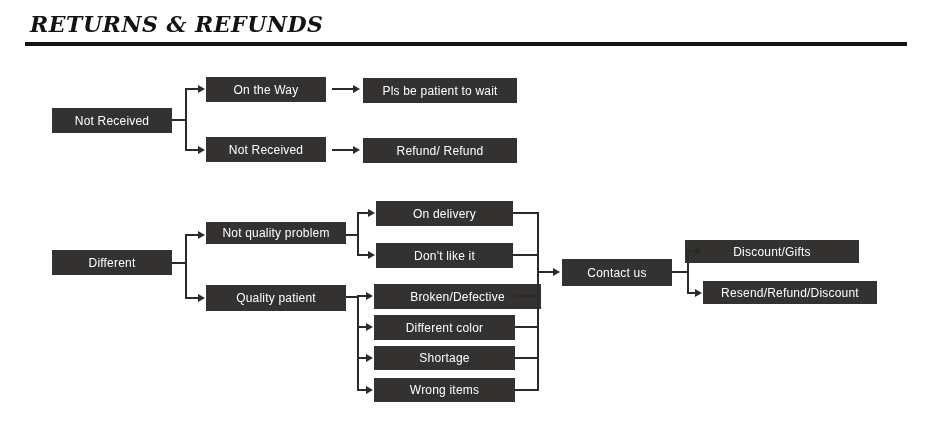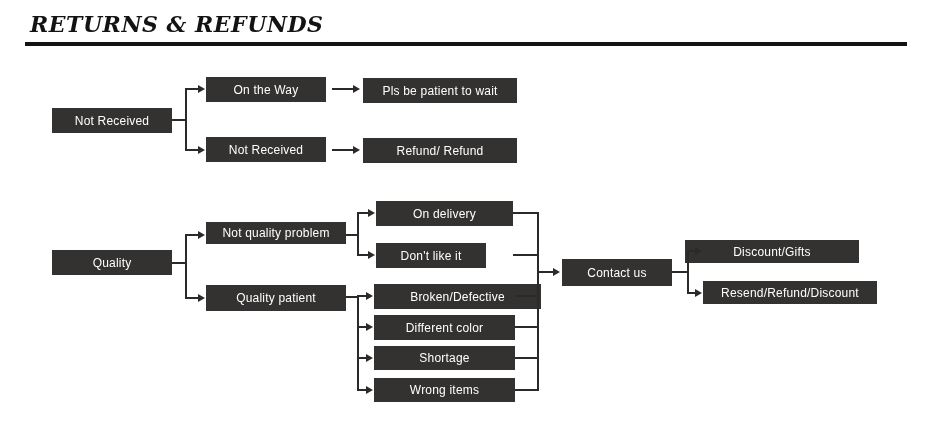--- a/index.html
+++ b/index.html
@@ -61,27 +61,27 @@
 <div class="vline" style="left:185px;top:88px;height:63px"></div>
 <div class="hline" style="left:186px;top:88px;width:13px"></div>
 <div class="ah" style="left:198px;top:85px"></div>
 <div class="hline" style="left:186px;top:149px;width:13px"></div>
 <div class="ah" style="left:198px;top:146px"></div>
 <div class="hline" style="left:332px;top:88px;width:22px"></div>
 <div class="ah" style="left:353px;top:85px"></div>
 <div class="hline" style="left:332px;top:149px;width:22px"></div>
 <div class="ah" style="left:353px;top:146px"></div>
 
-<div class="node" style="left:52px;top:250px;width:120px;height:25px">Quality</div>
+<div class="node" style="left:52px;top:250px;width:120px;height:25px">Different</div>
 
 <div class="node" style="left:206px;top:222px;width:140px;height:22px">Not quality problem</div>
 <div class="node" style="left:206px;top:285px;width:140px;height:26px">Quality patient</div>
 
 <div class="node" style="left:376px;top:201px;width:137px;height:25px">On delivery</div>
-<div class="node" style="left:376px;top:243px;width:110px;height:25px">Don't like it</div>
+<div class="node" style="left:376px;top:243px;width:137px;height:25px">Don't like it</div>
 
 <div class="node" style="left:374px;top:284px;width:167px;height:25px">Broken/Defective</div>
 <div class="node" style="left:374px;top:315px;width:141px;height:25px">Different color</div>
 <div class="node" style="left:374px;top:346px;width:141px;height:24px">Shortage</div>
 <div class="node" style="left:374px;top:378px;width:141px;height:24px">Wrong items</div>
 
 <div class="node" style="left:562px;top:259px;width:110px;height:27px">Contact us</div>
 
 <div class="node" style="left:685px;top:240px;width:174px;height:23px">Discount/Gifts</div>
 <div class="node" style="left:703px;top:281px;width:174px;height:23px">Resend/Refund/Discount</div>

